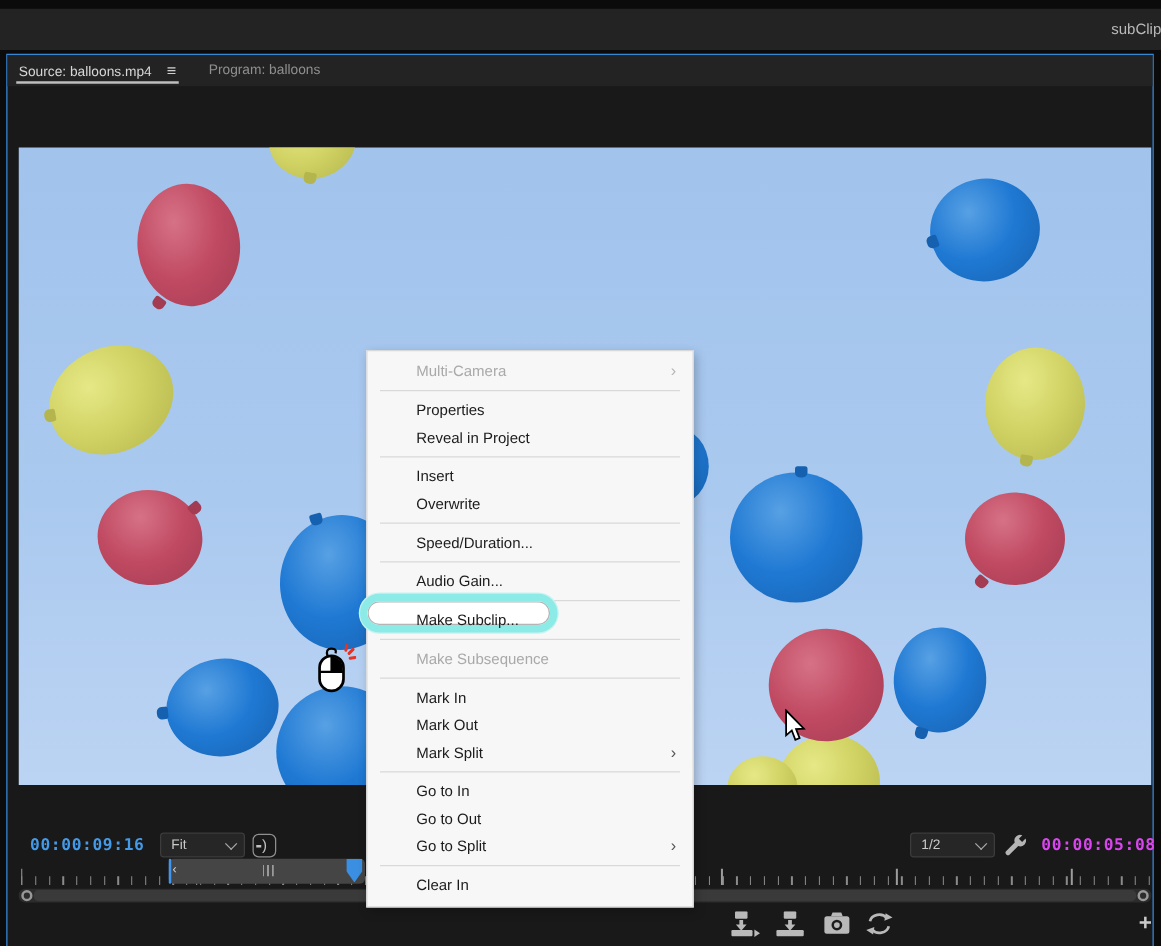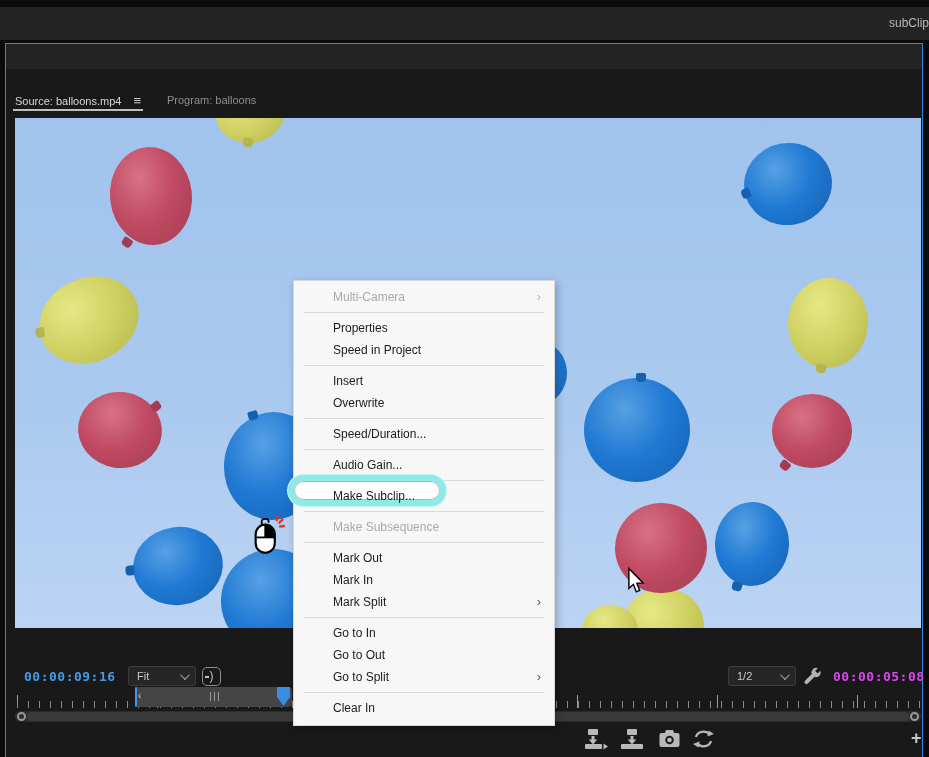--- a/index.html
+++ b/index.html
@@ -9,21 +9,21 @@
     -webkit-font-smoothing:antialiased;
   }
   
   .titlebar{position:absolute;left:0;top:7px;width:929px;height:33px;background:#232323;}
   .titlebar .title{display:block;text-align:right;line-height:33px;font-size:12px;color:#b9b9b9;}
   
   .panel{position:absolute;left:5px;top:43px;width:918px;height:717px;
     box-sizing:border-box;border:1px solid #3787d8;background:#191919;}
   
   .tabbar{position:absolute;left:0;top:0;right:0;height:25px;background:#232323;}
-  .tab{position:absolute;top:0;height:25px;line-height:25px;font-size:11px;color:#8f8f8f;white-space:nowrap;margin-top:44px;}
+  .tab{position:absolute;top:0;height:25px;line-height:25px;font-size:11px;color:#8f8f8f;white-space:nowrap;}
   .tab.source{left:7px;color:#d6d6d6;padding:0 2px;}
   .tab.source::after{content:"";position:absolute;left:0;right:0;bottom:2px;height:2px;background:#bfbfbf;}
   .tab .hamburger{display:inline-block;margin-left:12px;color:#cfcfcf;font-size:13px;}
   .tab.program{left:161px;}
   
   .video{position:absolute;left:9px;top:74px;width:906px;height:510px;overflow:hidden;
     background:linear-gradient(180deg,#a1c3ec 0%,#aac9ef 55%,#bcd4f3 100%);}
   .balloon{position:absolute;border-radius:50%;}
   .knot{position:absolute;border-radius:2px 2px 4px 4px;}
   .overlay-icon{position:absolute;}
@@ -223,35 +223,35 @@
             <path fill="#b9b9b9" d="M6.5 18.5L1 15l6.5-2.5z"></path>
           </svg></button>
       </div>
   </div>
 </div>
 
 <div class="context-menu" id="contextMenu">
     <div class="menu-item disabled"><span class="label">Multi-Camera</span><span class="arrow">›</span></div>
     <div class="menu-sep"></div>
     <div class="menu-item"><span class="label">Properties</span></div>
-    <div class="menu-item"><span class="label">Speed in Project</span></div>
+    <div class="menu-item"><span class="label">Reveal in Project</span></div>
     <div class="menu-sep"></div>
     <div class="menu-item"><span class="label">Insert</span></div>
     <div class="menu-item"><span class="label">Overwrite</span></div>
     <div class="menu-sep"></div>
     <div class="menu-item"><span class="label">Speed/Duration...</span></div>
     <div class="menu-sep"></div>
     <div class="menu-item"><span class="label">Audio Gain...</span></div>
     <div class="menu-sep"></div>
     <div class="menu-item highlighted"><div class="capsule"></div><span class="label">Make Subclip...</span></div>
     <div class="menu-sep"></div>
     <div class="menu-item disabled"><span class="label">Make Subsequence</span></div>
     <div class="menu-sep"></div>
+    <div class="menu-item"><span class="label">Mark In</span></div>
     <div class="menu-item"><span class="label">Mark Out</span></div>
-    <div class="menu-item"><span class="label">Mark In</span></div>
     <div class="menu-item"><span class="label">Mark Split</span><span class="arrow">›</span></div>
     <div class="menu-sep"></div>
     <div class="menu-item"><span class="label">Go to In</span></div>
     <div class="menu-item"><span class="label">Go to Out</span></div>
     <div class="menu-item"><span class="label">Go to Split</span><span class="arrow">›</span></div>
     <div class="menu-sep"></div>
     <div class="menu-item"><span class="label">Clear In</span></div>
   </div>
 
 </body></html>

